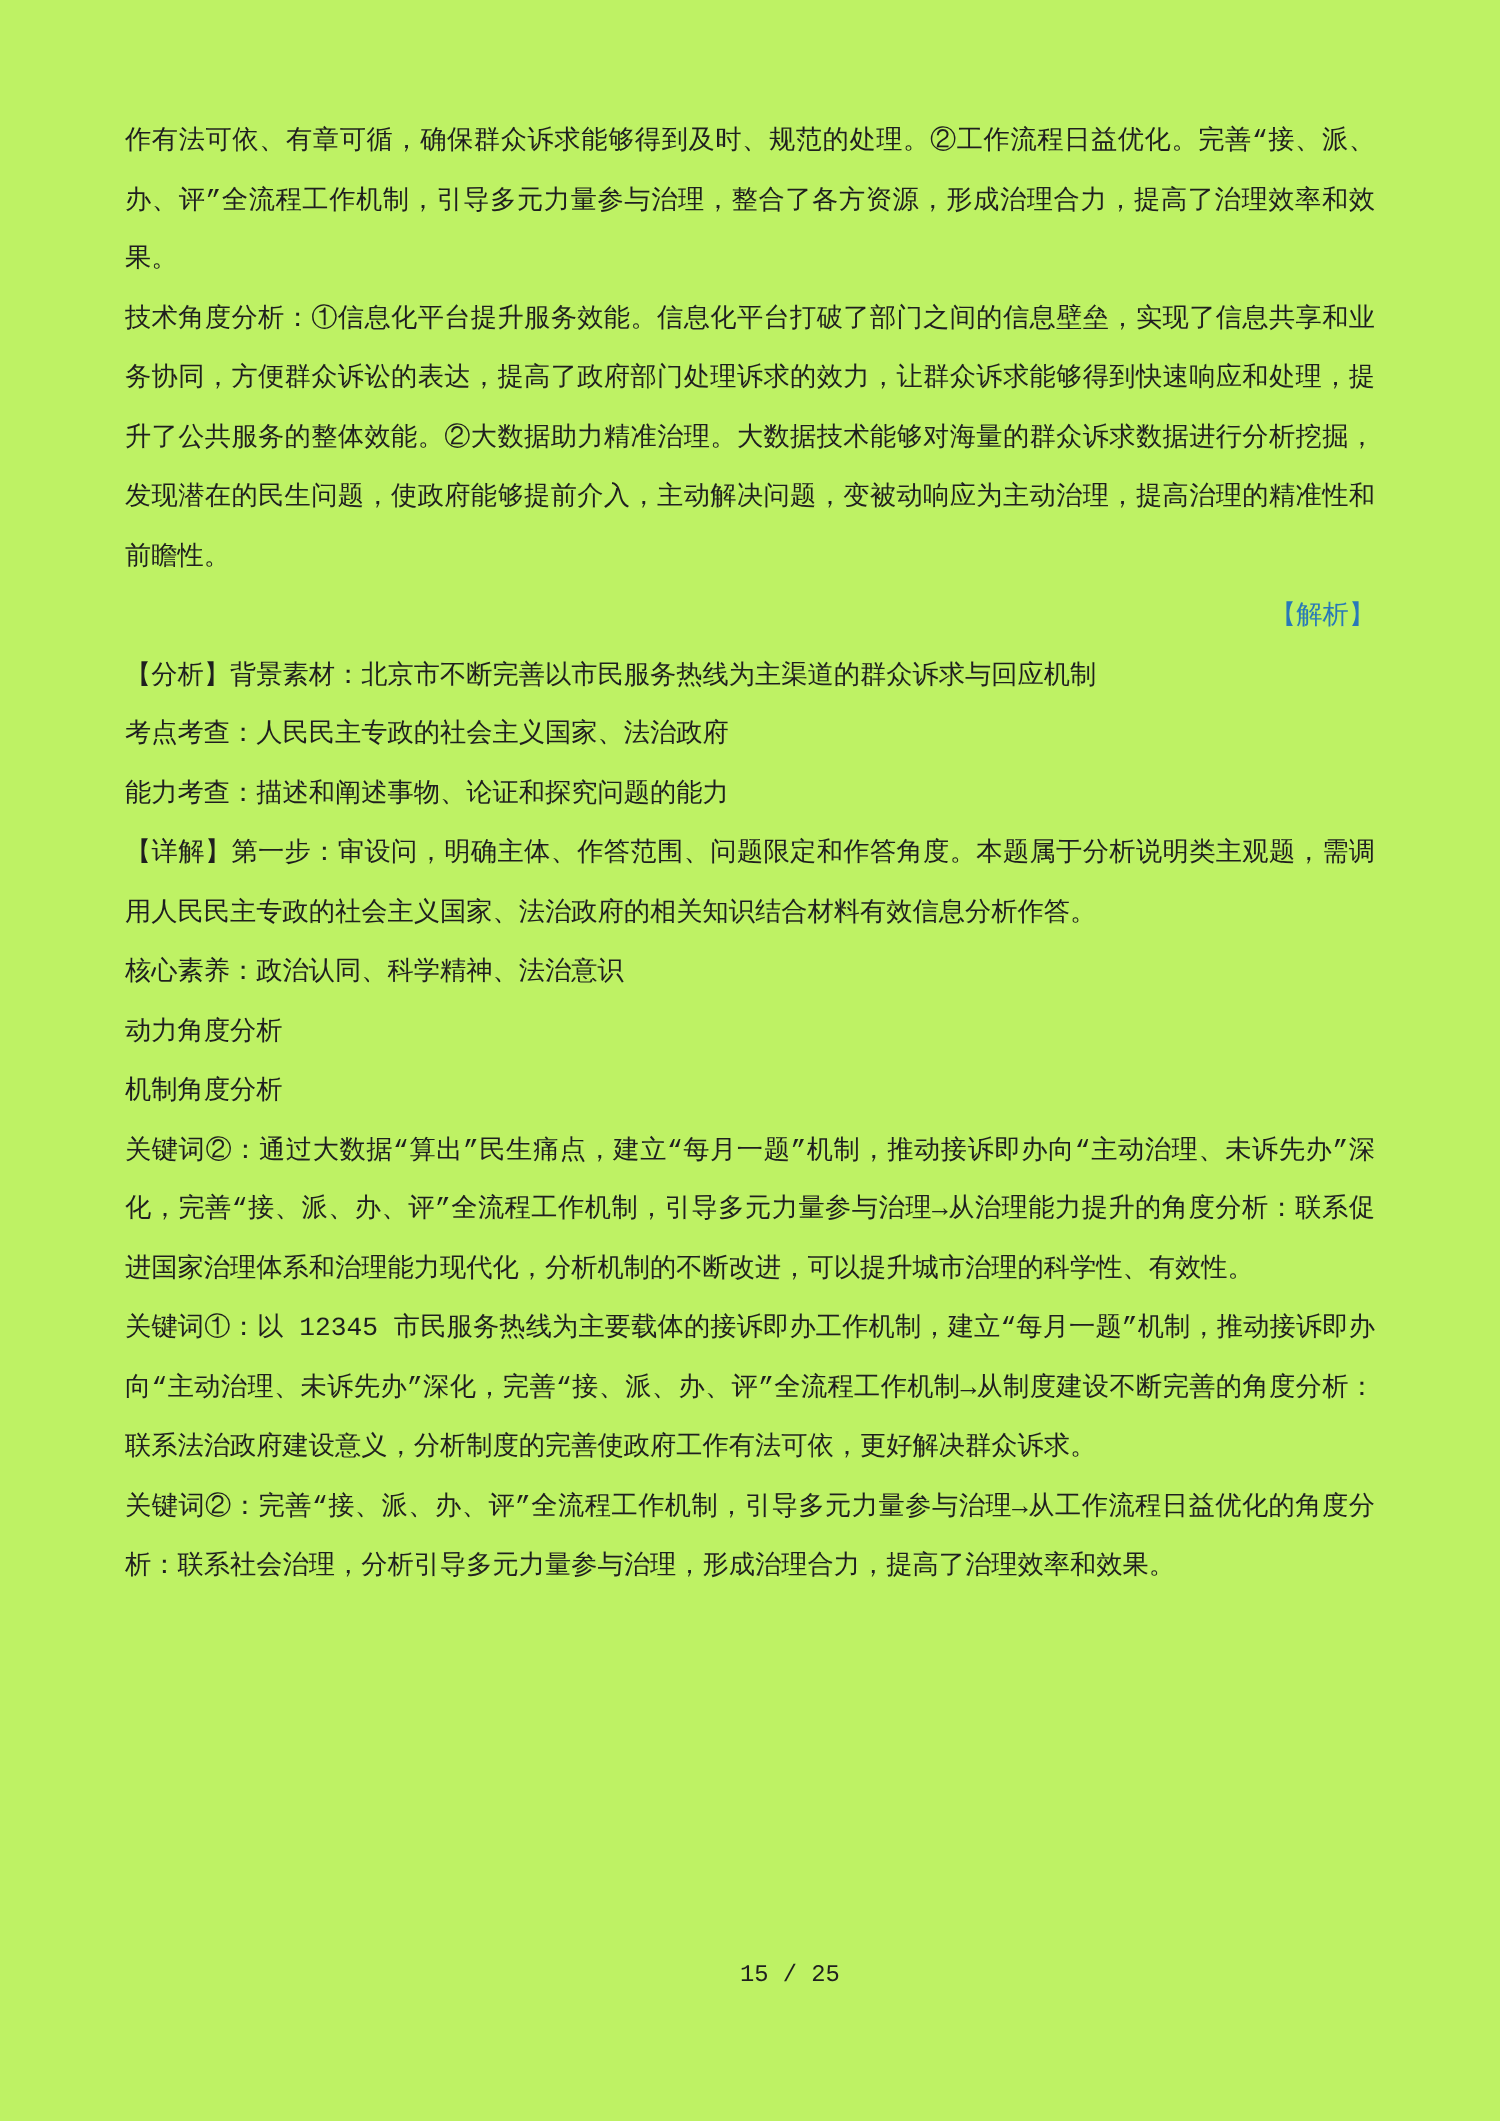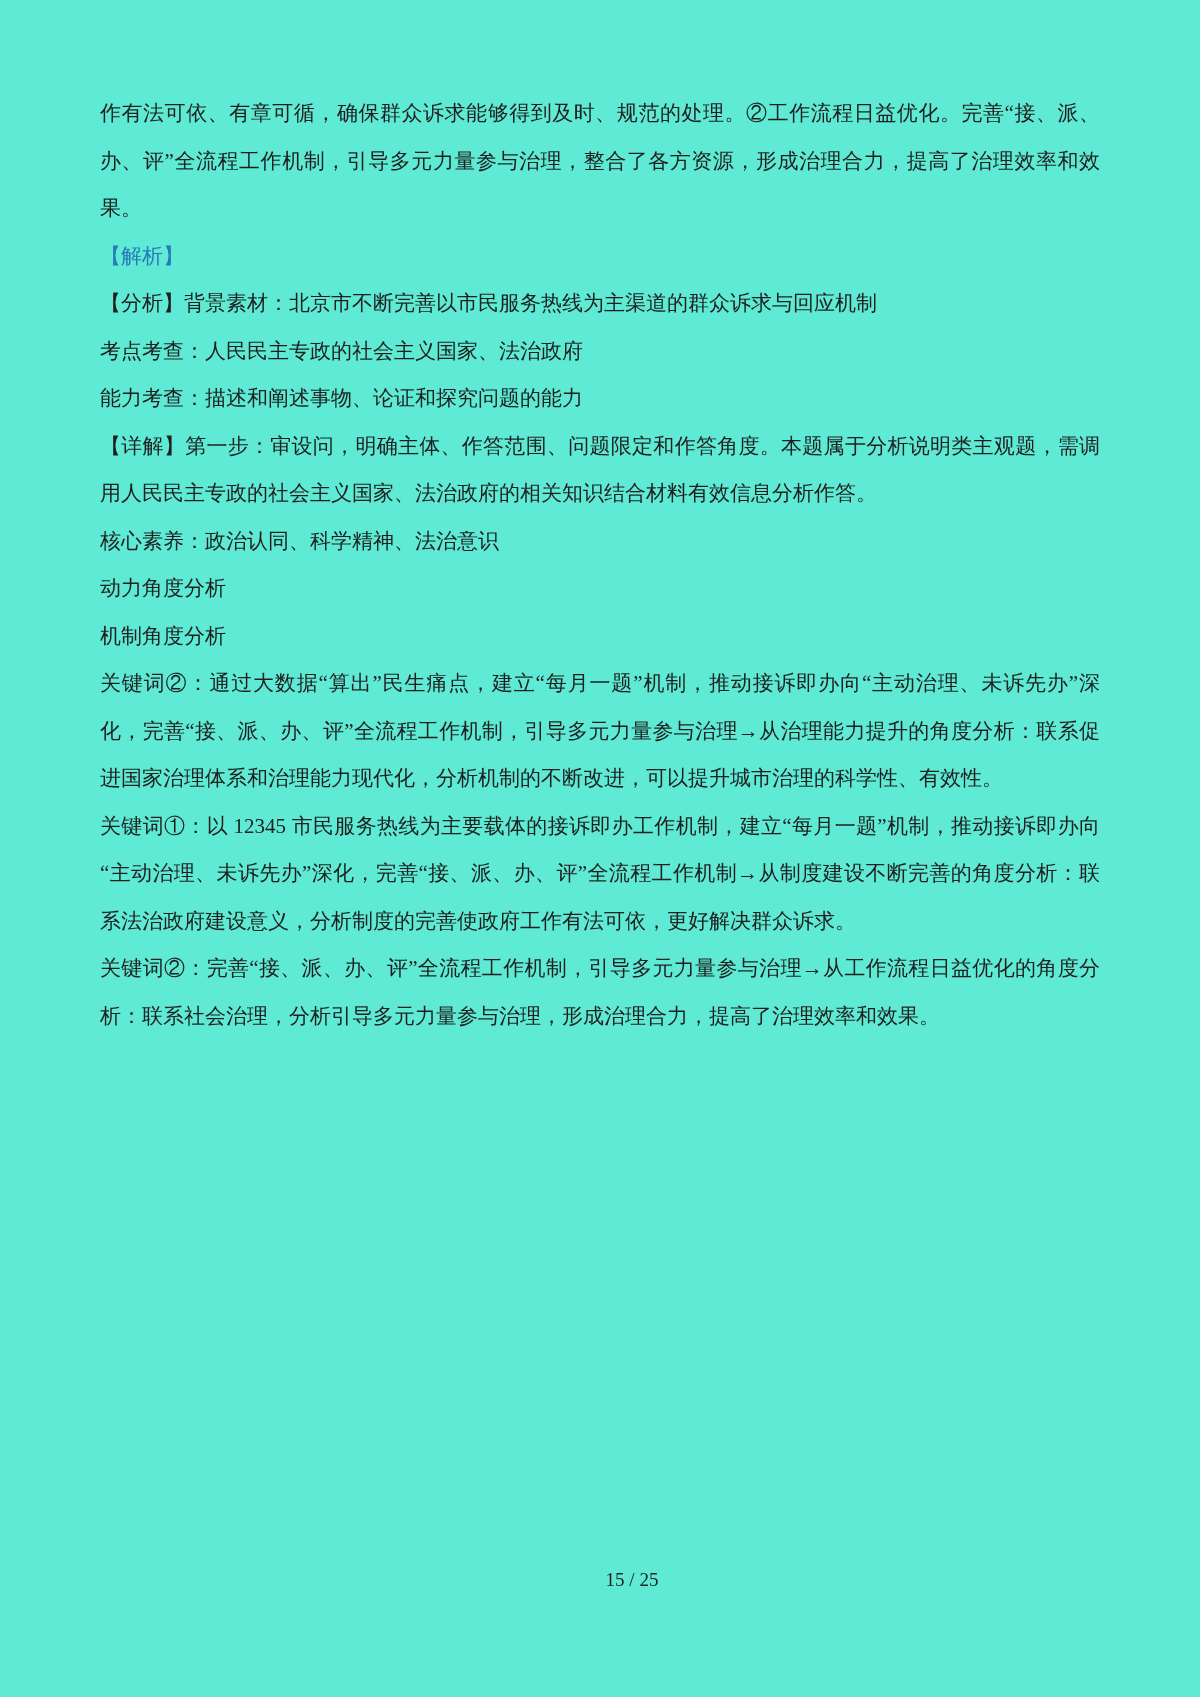--- a/index.html
+++ b/index.html
@@ -5,62 +5,63 @@
   html, body {
     margin: 0;
     padding: 0;
     background: #e9e9e9;
   }
   .page {
     position: relative;
     width: 1200px;
     height: 1697px;
     margin: 0 auto;
-    background: #5eead4;
-    font-family: Liberation Serif, serif;
+    background: #bef264;
+    font-family: Liberation Mono, monospace;
     color: #1f1f1f;
     overflow: hidden;
   }
   .content {
     position: absolute;
     top: 90px;
     left: 100px;
     width: 1000px;
   }
   .content p {
     margin: 0;
     padding: 0;
     font-size: 21px;
     line-height: 47.5px;
     text-align: justify;
     text-justify: inter-ideograph;
     word-break: break-all;
   }
   .content p.heading-blue {
     color: #2979b8;
-    text-align: left;
+    text-align: right;
   }
   .footer {
     position: absolute;
     top: 1566px;
     left: 0;
     width: 100%;
     text-align: center;
     font-size: 19px;
     line-height: 28px;
     color: #1f1f1f;
     margin-left: 32px;
   }
 </style>
 </head>
 <body>
 
 <div class="page">
   <div class="content">
     <p class="body">作有法可依、有章可循，确保群众诉求能够得到及时、规范的处理。②工作流程日益优化。完善“接、派、办、评”全流程工作机制，引导多元力量参与治理，整合了各方资源，形成治理合力，提高了治理效率和效果。</p>
+    <p class="body">技术角度分析：①信息化平台提升服务效能。信息化平台打破了部门之间的信息壁垒，实现了信息共享和业务协同，方便群众诉讼的表达，提高了政府部门处理诉求的效力，让群众诉求能够得到快速响应和处理，提升了公共服务的整体效能。②大数据助力精准治理。大数据技术能够对海量的群众诉求数据进行分析挖掘，发现潜在的民生问题，使政府能够提前介入，主动解决问题，变被动响应为主动治理，提高治理的精准性和前瞻性。</p>
     <p class="heading-blue">【解析】</p>
     <p class="body">【分析】背景素材：北京市不断完善以市民服务热线为主渠道的群众诉求与回应机制</p>
     <p class="body">考点考查：人民民主专政的社会主义国家、法治政府</p>
     <p class="body">能力考查：描述和阐述事物、论证和探究问题的能力</p>
     <p class="body">【详解】第一步：审设问，明确主体、作答范围、问题限定和作答角度。本题属于分析说明类主观题，需调用人民民主专政的社会主义国家、法治政府的相关知识结合材料有效信息分析作答。</p>
     <p class="body">核心素养：政治认同、科学精神、法治意识</p>
     <p class="body">动力角度分析</p>
     <p class="body">机制角度分析</p>
     <p class="body">关键词②：通过大数据“算出”民生痛点，建立“每月一题”机制，推动接诉即办向“主动治理、未诉先办”深化，完善“接、派、办、评”全流程工作机制，引导多元力量参与治理→从治理能力提升的角度分析：联系促进国家治理体系和治理能力现代化，分析机制的不断改进，可以提升城市治理的科学性、有效性。</p>
     <p class="body">关键词①：以 12345 市民服务热线为主要载体的接诉即办工作机制，建立“每月一题”机制，推动接诉即办向“主动治理、未诉先办”深化，完善“接、派、办、评”全流程工作机制→从制度建设不断完善的角度分析：联系法治政府建设意义，分析制度的完善使政府工作有法可依，更好解决群众诉求。</p>

